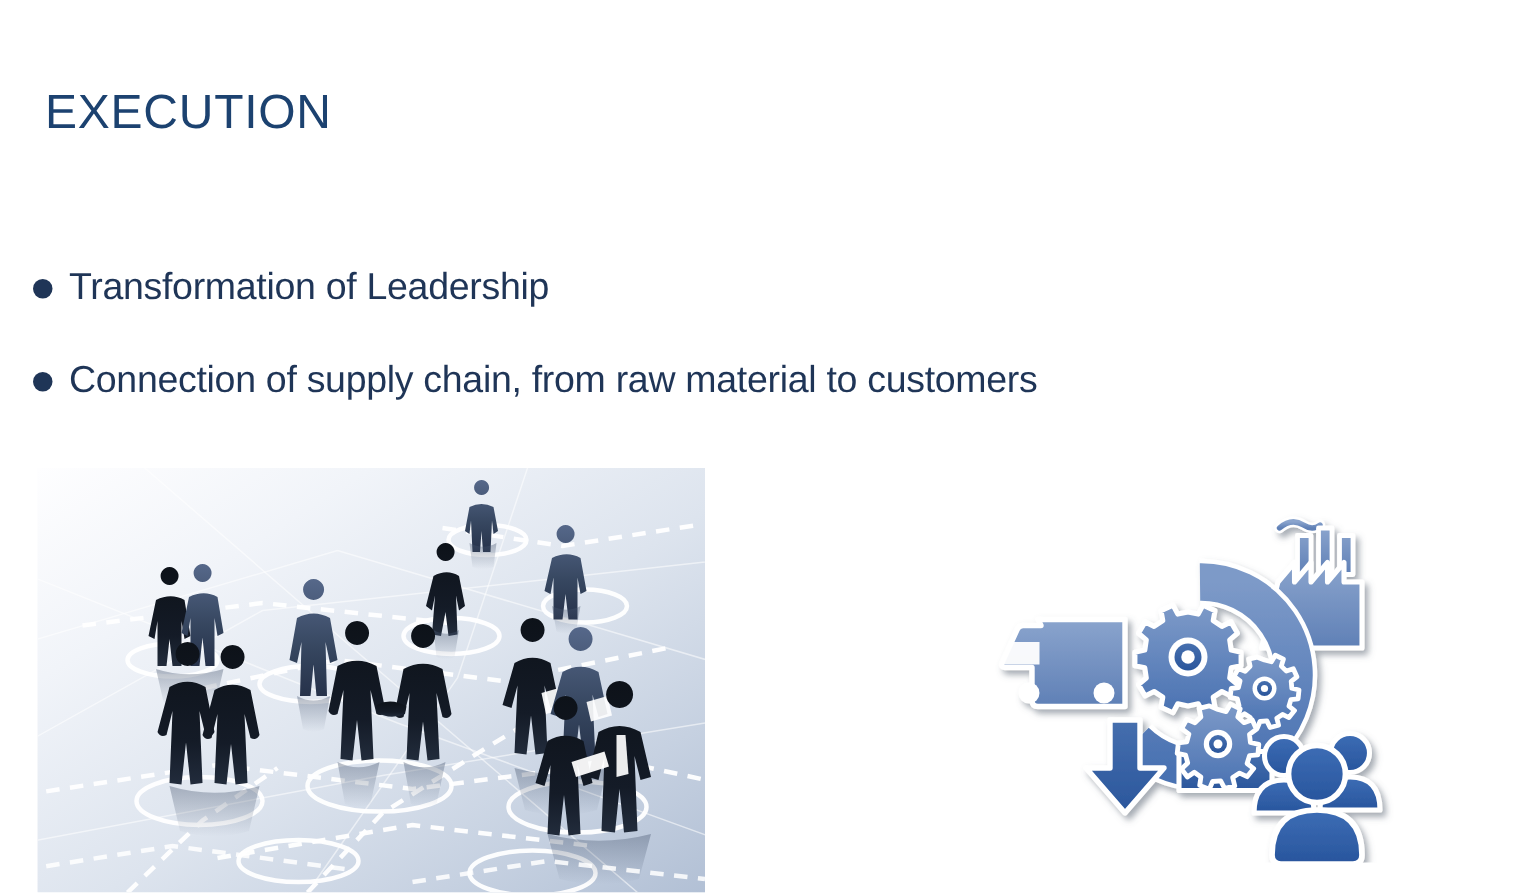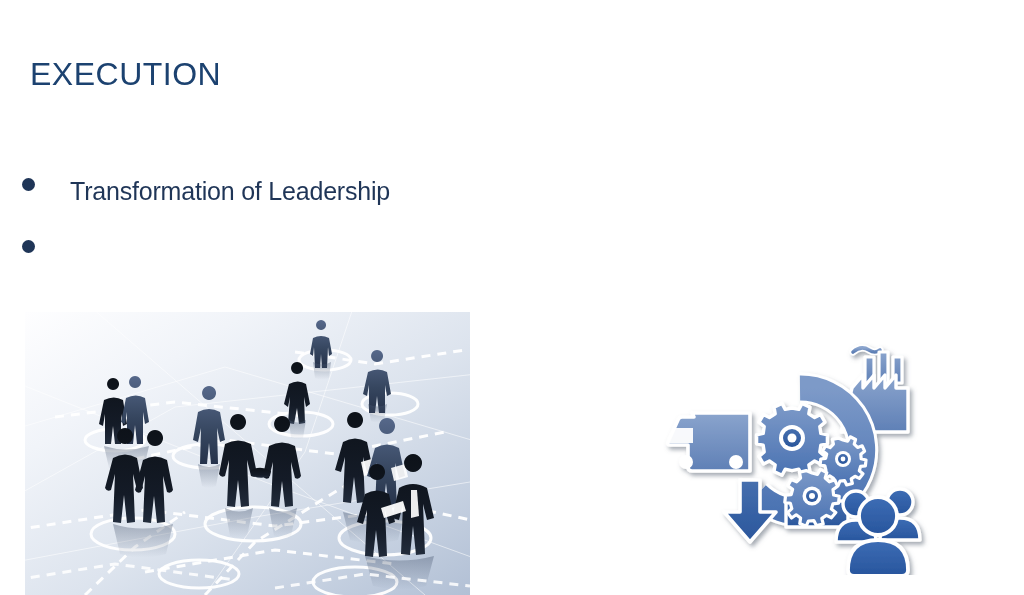--- a/index.html
+++ b/index.html
@@ -31,22 +31,22 @@
 
   
   .bullets {
     position: absolute;
     left: 22px;
     top: 176px;
     width: 960px;
   }
   .bullet-row {
     display: flex;
+    align-items: center;
     margin-bottom: 32px;
-    gap: 24px;
   }
   .bullet-dot {
     width: 13px;
     height: 13px;
     border-radius: 50%;
     background: #1f3557;
     flex: 0 0 auto;
     margin-right: 11px;
     margin-top: 2px;
   }
@@ -92,20 +92,21 @@
 
 <div class="bullets">
 
   <div class="bullet-row">
     <span class="bullet-dot"></span>
     <span class="bullet-text">Transformation of Leadership</span>
   </div>
 
   <div class="bullet-row">
     <span class="bullet-dot"></span>
+    <span class="bullet-text">Connection of supply chain, from raw material to customers</span>
   </div>
 
 </div>
 
 <div class="photo">
   <svg viewBox="0 0 445 283" preserveAspectRatio="none">
     <defs>
       <linearGradient id="bgGrad" x1="0" y1="0" x2="1" y2="1">
         <stop offset="0%" stop-color="#fefeff"></stop>
         <stop offset="25%" stop-color="#f1f4f9"></stop>

